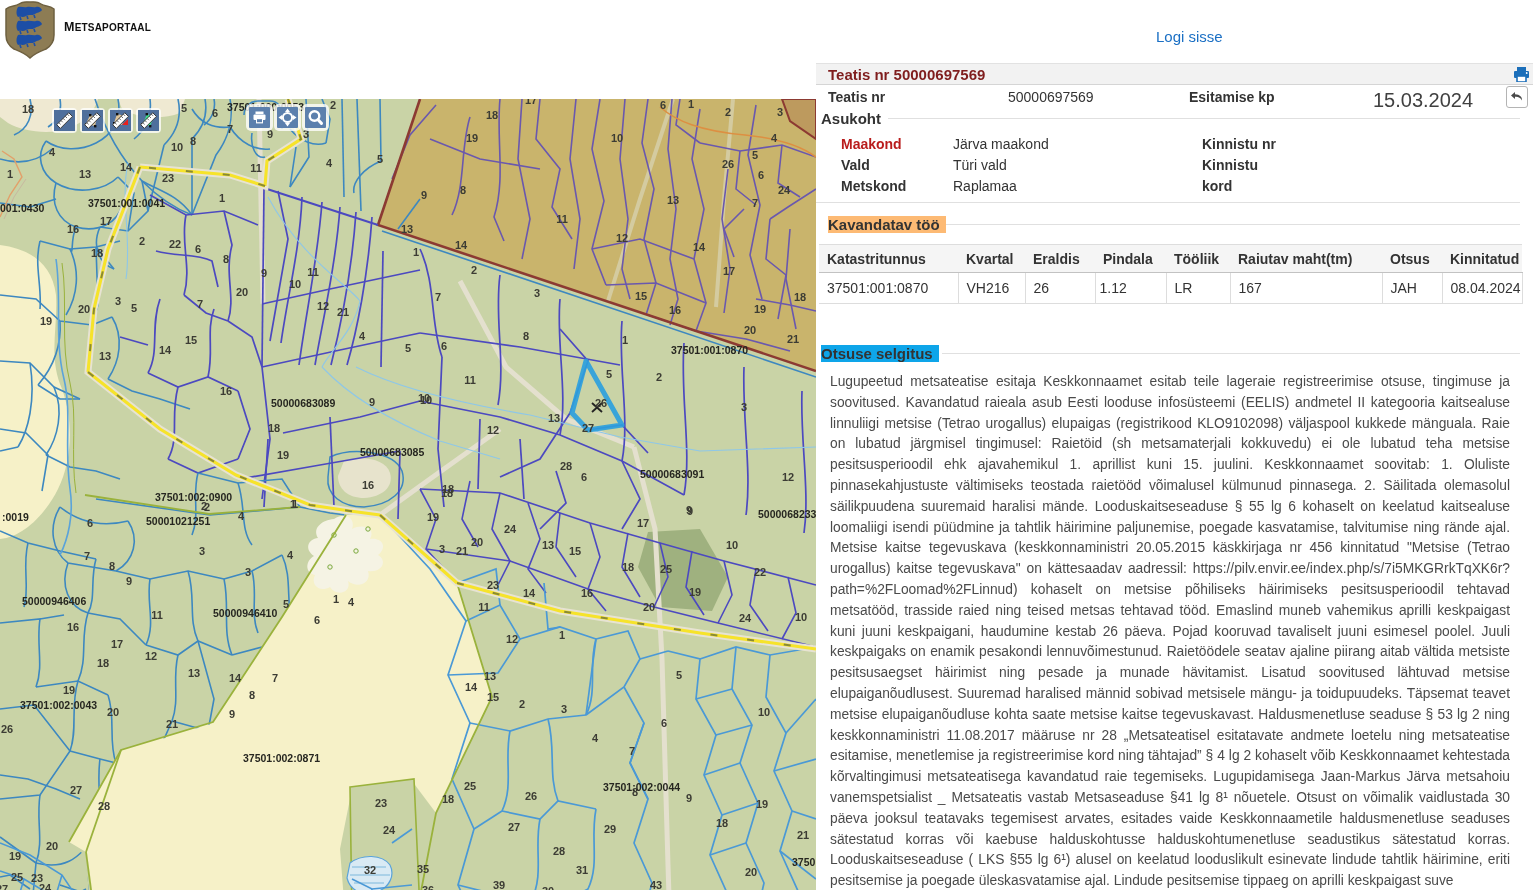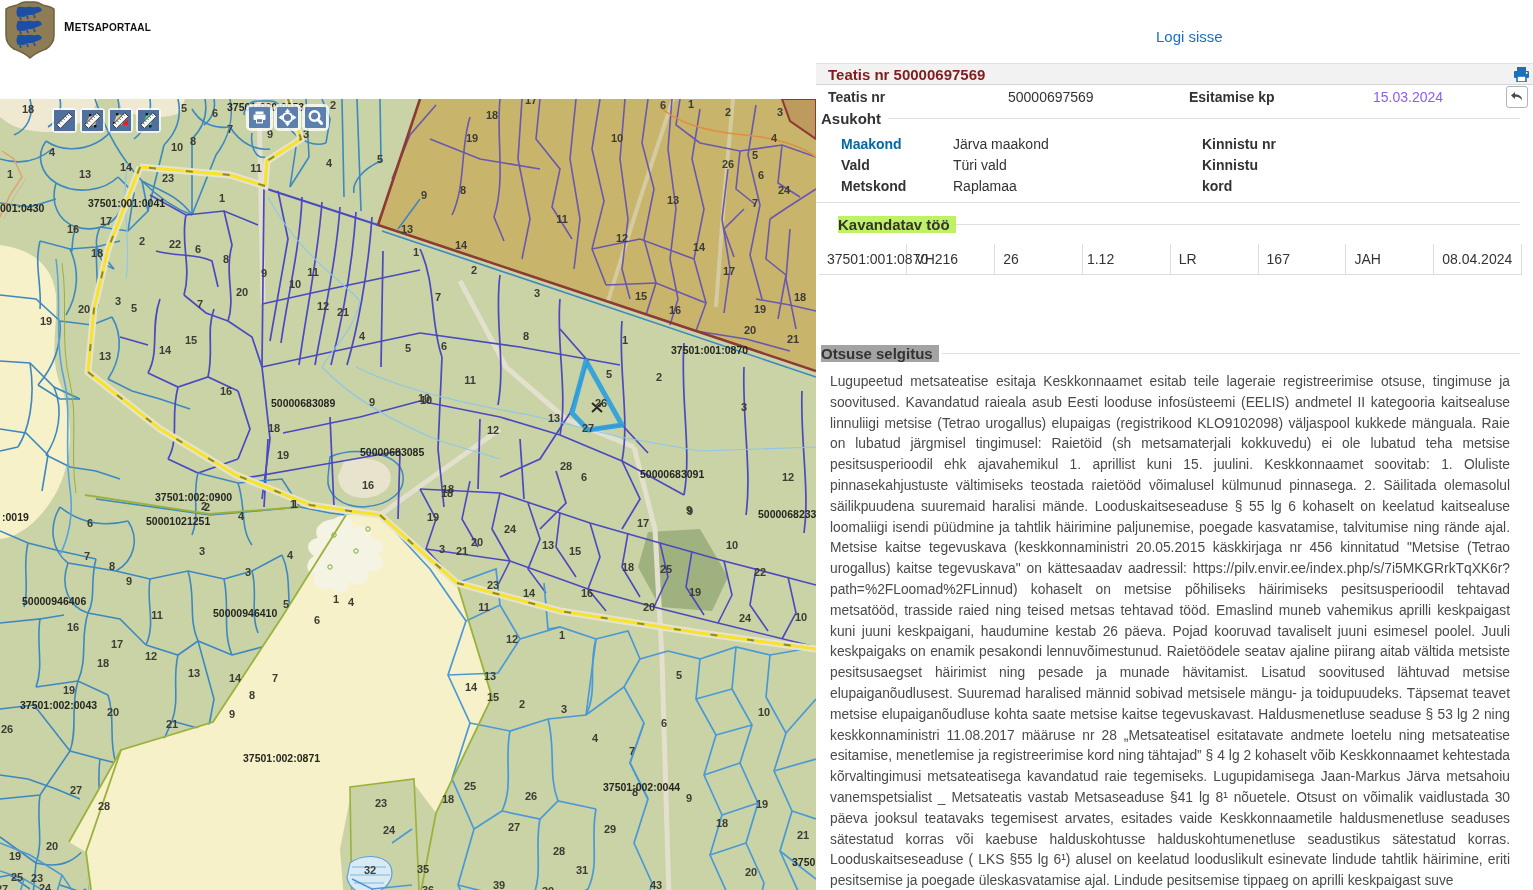--- a/index.html
+++ b/index.html
@@ -755,62 +755,72 @@
     <svg class="abs" style="left:697px;top:5px;" width="17" height="15" viewBox="0 0 17 15">
       <rect x="4" y="0" width="9" height="4" fill="#1c6fba"></rect>
       <rect x="1" y="4" width="15" height="7" rx="1" fill="#1c6fba"></rect>
       <rect x="4" y="9" width="9" height="6" fill="#fff" stroke="#1c6fba" stroke-width="1.6"></rect>
       <circle cx="13.7" cy="6" r="0.9" fill="#fff"></circle>
     </svg>
 
     <div class="abs b" style="left:12px;top:27px;font-size:14px;color:#333;">Teatis nr</div>
     <div class="abs" style="left:192px;top:27px;font-size:14px;color:#333;">50000697569</div>
     <div class="abs b" style="left:373px;top:27px;font-size:14px;color:#333;">Esitamise kp</div>
-    <div class="abs" style="left:557px;top:27px;font-size:14px;color:#8b5cf6;">15.03.2024</div>
+    <div class="abs" style="left:557px;top:27px;font-size:20px;color:#404040;">15.03.2024</div>
 
     <div class="abs" style="left:690px;top:24px;width:20px;height:20px;border:1px solid #b4b4b4;border-radius:3px;background:#fff;">
       <svg width="14" height="12" viewBox="0 0 14 12" style="margin:4px 0 0 3px;">
           <path d="M5,1 L1,4.5 L5,8 L5,5.8 C8,5.5 10.5,6.5 12,9.5 C12.3,6 10,3.6 5,3.3 Z" fill="#4a4a4a"></path>
         </svg>
     </div>
 
     <div class="abs b" style="left:5px;top:48px;font-size:15px;color:#333;background:#fff;z-index:2;padding-right:6px;">Asukoht</div>
     <div class="hline" style="left:72px;top:56px;width:632px;"></div>
 
-    <div class="abs b" style="left:25px;top:74px;font-size:14px;color:#0369a1;">Maakond</div>
+    <div class="abs b" style="left:25px;top:74px;font-size:14px;color:#b91c1c;">Maakond</div>
     <div class="abs" style="left:137px;top:74px;font-size:14px;color:#333;">Järva maakond</div>
 
     <div class="abs b" style="left:25px;top:95px;font-size:14px;color:#333;">Vald</div>
     <div class="abs" style="left:137px;top:95px;font-size:14px;color:#333;">Türi vald</div>
 
     <div class="abs b" style="left:25px;top:116px;font-size:14px;color:#333;">Metskond</div>
     <div class="abs" style="left:137px;top:116px;font-size:14px;color:#333;">Raplamaa</div>
 
     <div class="abs b" style="left:386px;top:74px;font-size:14px;color:#333;">Kinnistu nr</div>
     <div class="abs b" style="left:386px;top:95px;font-size:14px;color:#333;">Kinnistu</div>
     <div class="abs b" style="left:386px;top:116px;font-size:14px;color:#333;">kord</div>
     <div class="hline" style="left:0;top:140px;width:704px;"></div>
 
-    <div class="abs b" style="left:22px;top:154px;font-size:15px;color:#333;background:#bef264;z-index:2;padding-right:6px;">Kavandatav töö</div>
+    <div class="abs b" style="left:12px;top:154px;font-size:15px;color:#333;background:#fdba74;z-index:2;padding-right:6px;">Kavandatav töö</div>
     <div class="hline" style="left:122px;top:162px;width:582px;"></div>
 
     <table class="abs" style="left:3px;top:182px;width:703px;border-collapse:collapse;table-layout:fixed;font-size:14px;color:#333;">
       <tbody>
+          <tr style="background:#f5f5f5;">
+        <th style="text-align:left;box-sizing:border-box;white-space:nowrap;overflow:hidden;font-size:14px;padding:6px 8px 5px 8px;border-top:1px solid #ddd;border-bottom:1px solid #c2c2c2;width:139px;">Katastritunnus</th>
+        <th style="text-align:left;box-sizing:border-box;white-space:nowrap;overflow:hidden;font-size:14px;padding:6px 8px 5px 8px;border-top:1px solid #ddd;border-bottom:1px solid #c2c2c2;width:67px;">Kvartal</th>
+        <th style="text-align:left;box-sizing:border-box;white-space:nowrap;overflow:hidden;font-size:14px;padding:6px 8px 5px 8px;border-top:1px solid #ddd;border-bottom:1px solid #c2c2c2;width:70px;">Eraldis</th>
+        <th style="text-align:left;box-sizing:border-box;white-space:nowrap;overflow:hidden;font-size:14px;padding:6px 8px 5px 8px;border-top:1px solid #ddd;border-bottom:1px solid #c2c2c2;width:71px;">Pindala</th>
+        <th style="text-align:left;box-sizing:border-box;white-space:nowrap;overflow:hidden;font-size:14px;padding:6px 8px 5px 8px;border-top:1px solid #ddd;border-bottom:1px solid #c2c2c2;width:64px;">Tööliik</th>
+        <th style="text-align:left;box-sizing:border-box;white-space:nowrap;overflow:hidden;font-size:14px;padding:6px 8px 5px 8px;border-top:1px solid #ddd;border-bottom:1px solid #c2c2c2;width:152px;">Raiutav maht(tm)</th>
+        <th style="text-align:left;box-sizing:border-box;white-space:nowrap;overflow:hidden;font-size:14px;padding:6px 8px 5px 8px;border-top:1px solid #ddd;border-bottom:1px solid #c2c2c2;width:60px;">Otsus</th>
+        <th style="text-align:left;box-sizing:border-box;white-space:nowrap;overflow:hidden;font-size:14px;padding:6px 8px 5px 8px;border-top:1px solid #ddd;border-bottom:1px solid #c2c2c2;width:80px;">Kinnitatud</th>
+      </tr>
       <tr>
         <td style="padding:7px 8px;border-bottom:1px solid #ddd;">37501:001:0870</td>
         <td style="padding:7px 8px;border-bottom:1px solid #ddd;border-left:1px solid #ddd;margin-left:48px;">VH216</td>
         <td style="padding:7px 8px;border-bottom:1px solid #ddd;border-left:1px solid #ddd;">26</td>
         <td style="padding:7px 4px;border-bottom:1px solid #ddd;border-left:1px solid #ddd;">1.12</td>
         <td style="padding:7px 8px;border-bottom:1px solid #ddd;border-left:1px solid #ddd;">LR</td>
         <td style="padding:7px 8px;border-bottom:1px solid #ddd;border-left:1px solid #ddd;">167</td>
         <td style="padding:7px 8px;border-bottom:1px solid #ddd;border-left:1px solid #ddd;">JAH</td>
         <td style="padding:7px 8px;border-bottom:1px solid #ddd;border-left:1px solid #ddd;border-right:1px solid #ddd;">08.04.2024</td>
       </tr>
     </tbody>
       </table>
 
-    <div class="abs b" style="left:5px;top:283px;font-size:15px;color:#333;background:#a3a3a3;z-index:2;padding-right:6px;">Otsuse selgitus</div>
+    <div class="abs b" style="left:5px;top:283px;font-size:15px;color:#333;background:#0ea5e9;z-index:2;padding-right:6px;">Otsuse selgitus</div>
     <div class="hline" style="left:126px;top:291px;width:578px;"></div>
 
     <div class="abs" style="left:14px;top:310px;width:680px;font-size:13.8px;line-height:20.8px;text-align:justify;color:#4a4a4a;">Lugupeetud metsateatise esitaja Keskkonnaamet esitab teile lageraie registreerimise otsuse, tingimuse ja soovitused. Kavandatud raieala asub Eesti looduse infosüsteemi (EELIS) andmetel II kategooria kaitsealuse linnuliigi metsise (Tetrao urogallus) elupaigas (registrikood KLO9102098) väljaspool kukkede mänguala. Raie on lubatud järgmisel tingimusel: Raietöid (sh metsamaterjali kokkuvedu) ei ole lubatud teha metsise pesitsusperioodil ehk ajavahemikul 1. aprillist kuni 15. juulini. Keskkonnaamet soovitab: 1. Oluliste pinnasekahjustuste vältimiseks teostada raietööd võimalusel külmunud pinnasega. 2. Säilitada olemasolul säilikpuudena suuremaid haralisi mände. Looduskaitseseaduse § 55 lg 6 kohaselt on keelatud kaitsealuse loomaliigi isendi püüdmine ja tahtlik häirimine paljunemise, poegade kasvatamise, talvitumise ning rände ajal. Metsise kaitse tegevuskava (keskkonnaministri 20.05.2015 käskkirjaga nr 456 kinnitatud "Metsise (Tetrao urogallus) kaitse tegevuskava" on kättesaadav aadressil: https://pilv.envir.ee/index.php/s/7i5MKGRrkTqXK6r?<wbr>path=%2FLoomad%2FLinnud) kohaselt on metsise põhiliseks häirimiseks pesitsusperioodil tehtavad metsatööd, trasside raied ning teised metsas tehtavad tööd. Emaslind muneb vahemikus aprilli keskpaigast kuni juuni keskpaigani, haudumine kestab 26 päeva. Pojad kooruvad tavaliselt juuni esimesel poolel. Juuli keskpaigaks on enamik pesakondi lennuvõimestunud. Raietöödele seatav ajaline piirang aitab vältida metsiste pesitsusaegset häirimist ning pesade ja munade hävitamist. Lisatud soovitused lähtuvad metsise elupaiganõudlusest. Suuremad haralised männid sobivad metsisele mängu- ja toidupuudeks. Täpsemat teavet metsise elupaiganõudluse kohta saate metsise kaitse tegevuskavast. Haldusmenetluse seaduse § 53 lg 2 ning keskkonnaministri 11.08.2017 määruse nr 28 „Metsateatisel esitatavate andmete loetelu ning metsateatise esitamise, menetlemise ja registreerimise kord ning tähtajad” § 4 lg 2 kohaselt võib Keskkonnaamet kehtestada kõrvaltingimusi metsateatisega kavandatud raie tegemiseks. Lugupidamisega Jaan-Markus Järva metsahoiu vanemspetsialist _ Metsateatis vastab Metsaseaduse §41 lg 8¹ nõuetele. Otsust on võimalik vaidlustada 30 päeva jooksul teatavaks tegemisest arvates, esitades vaide Keskkonnaametile haldusmenetluse seaduses sätestatud korras või kaebuse halduskohtusse halduskohtumenetluse seadustikus sätestatud korras. Looduskaitseseaduse ( LKS §55 lg 6¹) alusel on keelatud looduslikult esinevate lindude tahtlik häirimine, eriti pesitsemise ja poegade üleskasvatamise ajal. Lindude pesitsemise tippaeg on aprilli keskpaigast suve</div>
   </div>
 
 </div>
 
 </body></html>

